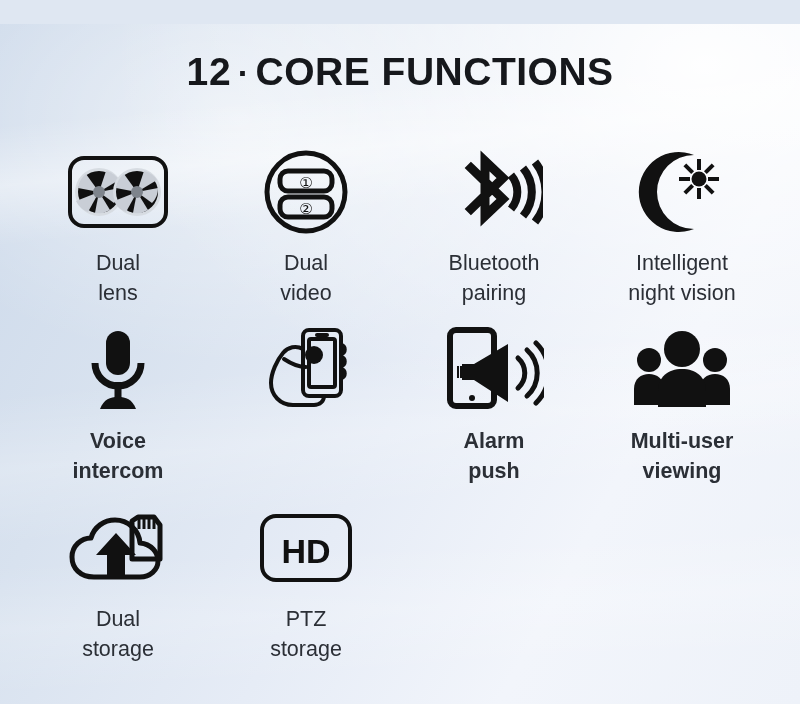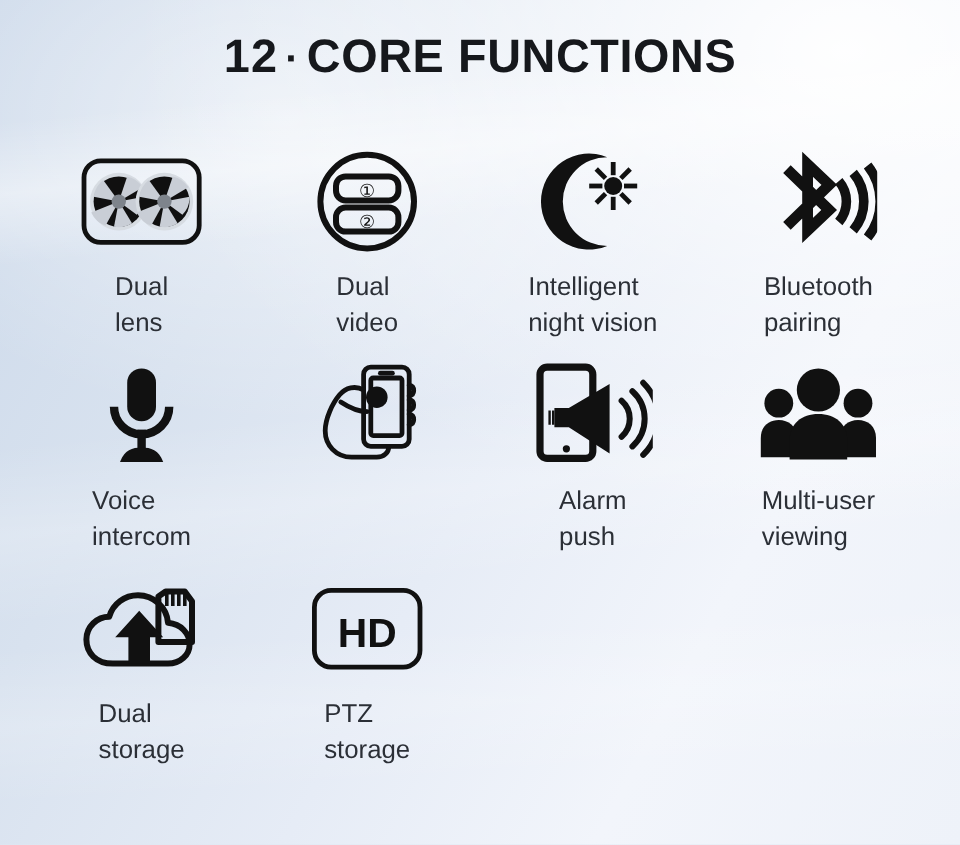--- a/index.html
+++ b/index.html
@@ -8,20 +8,21 @@
     font-family:"Liberation Sans","DejaVu Sans",sans-serif;
     background:#dfe7f2;
     position:relative;
   }
   #page{
     position:absolute;inset:0;
     background:
       radial-gradient(120% 90% at 88% 6%, rgba(255,255,255,0.95) 0%, rgba(255,255,255,0.35) 34%, rgba(255,255,255,0) 62%),
       radial-gradient(80% 60% at 30% 14%, rgba(255,255,255,0.55) 0%, rgba(255,255,255,0) 60%),
       linear-gradient(118deg,#ccd9ea 0%,#d8e2ef 26%,#e6ecf6 52%,#f2f5fb 74%,#eef2f9 100%);
+    margin-top: 24px;
   }
   .sheen{
     position:absolute;left:-10%;width:120%;height:120px;
     background:linear-gradient(180deg,rgba(255,255,255,0) 0%,rgba(255,255,255,0.42) 50%,rgba(255,255,255,0) 100%);
     transform:rotate(-6deg);pointer-events:none;
   }
   .sheen.s1{top:60px;}
   .sheen.s2{top:330px;height:150px;opacity:.55;}
   .sheen.s3{top:520px;height:130px;opacity:.45;transform:rotate(-3deg);}
 
@@ -43,28 +44,28 @@
     row-gap:0;
   }
   .cell{display:flex;flex-direction:column;align-items:center;}
   .icon{
     height:92px;width:100%;
     display:flex;align-items:center;justify-content:center;
   }
   .icon svg{display:block;}
   .label{
     margin-top:10px;
-    text-align:left;
+    text-align:center;
     font-size:21.5px;
     line-height:30px;
     color:#2b2f36;
     font-family:"Liberation Sans","DejaVu Sans",sans-serif;
     white-space:pre-line;
   }
-  .r2 .label{font-size:21.5px;}
+  .r2 .label{font-size:21.5px;font-weight:bold;}
 </style>
 </head>
 <body>
 
 <div id="page">
 
   <div class="sheen s1"></div>
   <div class="sheen s2"></div>
   <div class="sheen s3"></div>
 
@@ -114,20 +115,35 @@
         <svg width="86" height="86" viewBox="0 0 86 86">
           <circle cx="43" cy="43" r="39" fill="none" stroke="#111" stroke-width="5"></circle>
           <rect x="17" y="22" width="52" height="20" rx="8" fill="none" stroke="#111" stroke-width="5"></rect>
           <rect x="17" y="48" width="52" height="20" rx="8" fill="none" stroke="#111" stroke-width="5"></rect>
           <text x="43" y="39" text-anchor="middle" font-size="15" font-family="Liberation Sans, DejaVu Sans, sans-serif" fill="#111">①</text>
           <text x="43" y="65" text-anchor="middle" font-size="15" font-family="Liberation Sans, DejaVu Sans, sans-serif" fill="#111">②</text>
         </svg>
       </div>
       <div class="label">Dual
 video</div>
+    </div>
+
+    <div class="cell">
+      <div class="icon">
+        <svg width="98" height="86" viewBox="0 0 98 86">
+          <path d="M26 19 L58 50 L40 67 L40 12 L58 29 L26 60" fill="none" stroke="#111" stroke-width="9" stroke-linecap="square" stroke-linejoin="miter"></path>
+          <g fill="none" stroke="#111" stroke-width="8" stroke-linecap="butt">
+            <path d="M66 26 A26 26 0 0 1 66 60"></path>
+            <path d="M78 19 A37 37 0 0 1 78 67"></path>
+            <path d="M90 13 A48 48 0 0 1 90 73"></path>
+          </g>
+        </svg>
+      </div>
+      <div class="label">Bluetooth
+pairing</div>
     </div>
 
     <div class="cell">
       <div class="icon">
         <svg width="92" height="86" viewBox="0 0 92 86">
           <path d="M58 6 A40 40 0 1 0 58 80 A33 33 0 1 1 58 6 Z" fill="#111"></path>
           <g fill="#111" transform="translate(63,30)">
             <circle cx="0" cy="0" r="7.5"></circle>
             <g>
               <rect x="-2" y="-20" width="4" height="11"></rect>
@@ -139,35 +155,20 @@
               <rect x="-20" y="-2" width="11" height="4" transform="rotate(45)"></rect>
               <rect x="9" y="-2" width="11" height="4" transform="rotate(45)"></rect>
             </g>
           </g>
         </svg>
       </div>
       <div class="label">Intelligent
 night vision</div>
     </div>
 
-    <div class="cell">
-      <div class="icon">
-        <svg width="98" height="86" viewBox="0 0 98 86">
-          <path d="M26 19 L58 50 L40 67 L40 12 L58 29 L26 60" fill="none" stroke="#111" stroke-width="9" stroke-linecap="square" stroke-linejoin="miter"></path>
-          <g fill="none" stroke="#111" stroke-width="8" stroke-linecap="butt">
-            <path d="M66 26 A26 26 0 0 1 66 60"></path>
-            <path d="M78 19 A37 37 0 0 1 78 67"></path>
-            <path d="M90 13 A48 48 0 0 1 90 73"></path>
-          </g>
-        </svg>
-      </div>
-      <div class="label">Bluetooth
-pairing</div>
-    </div>
-
     <div class="cell r2">
       <div class="icon">
         <svg width="72" height="86" viewBox="0 0 72 86">
           <rect x="24" y="4" width="24" height="44" rx="12" fill="#111"></rect>
           <path d="M13 36 A23 23 0 0 0 59 36" fill="none" stroke="#111" stroke-width="7" stroke-linecap="butt"></path>
           <rect x="32.5" y="55" width="7" height="16" fill="#111"></rect>
           <path d="M18 82 C22 72 28 70 36 70 C44 70 50 72 54 82 Z" fill="#111"></path>
         </svg>
       </div>
       <div class="label">Voice

